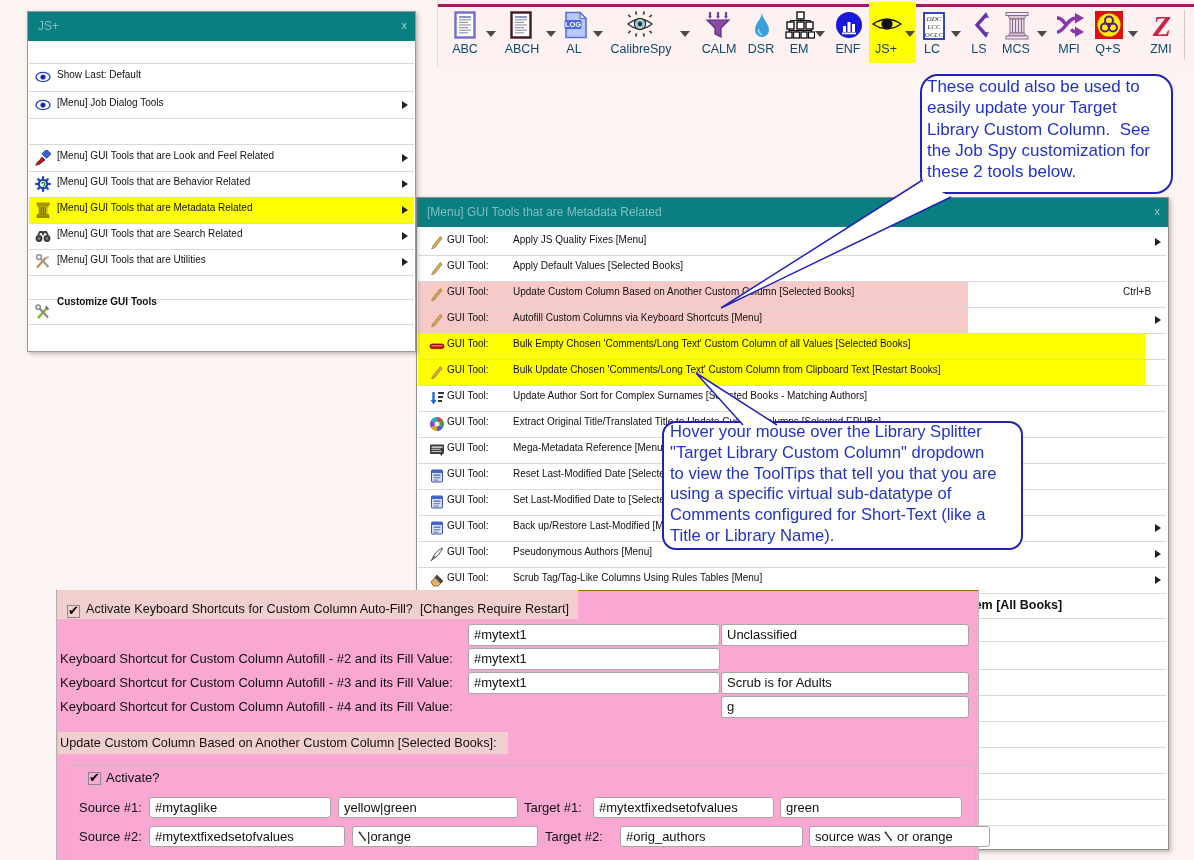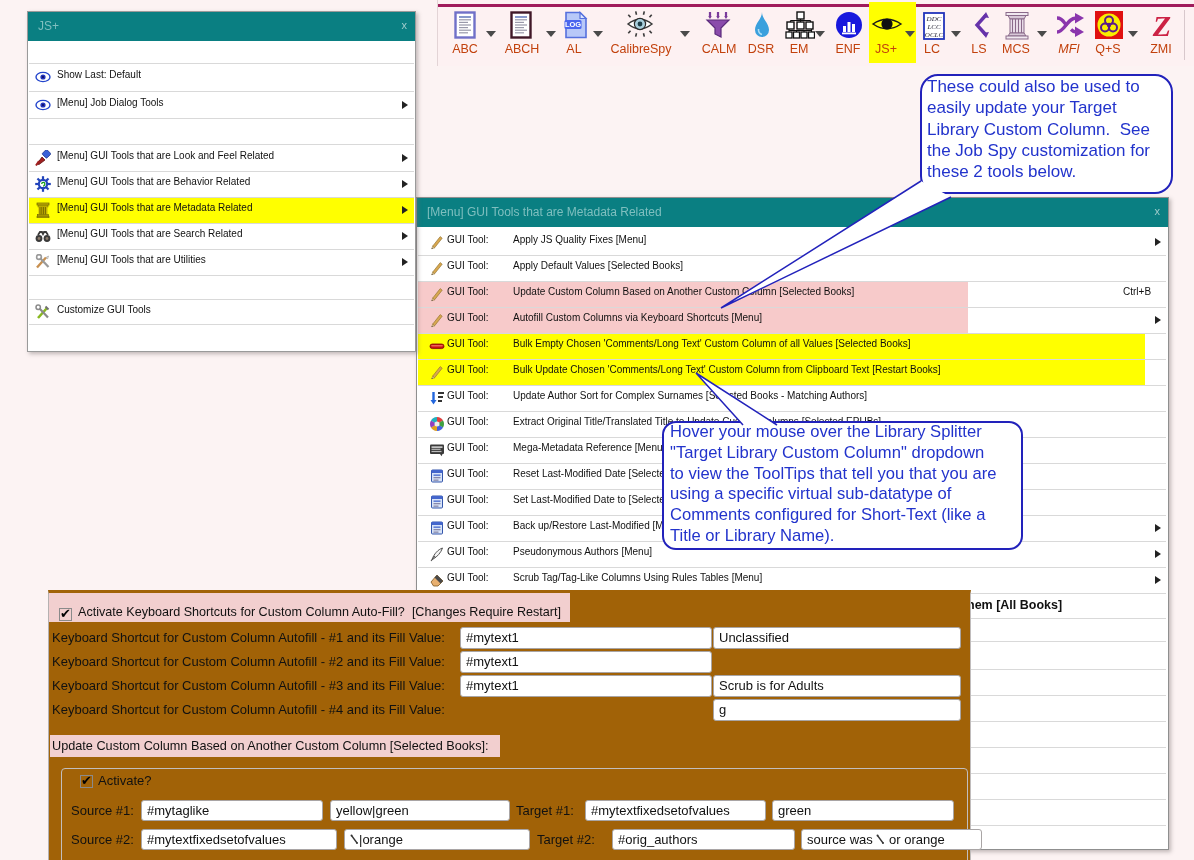--- a/index.html
+++ b/index.html
@@ -13,21 +13,21 @@
   .sep{position:absolute;height:1px;background:#d9d9d9;z-index:3;}
   .mi{position:absolute;font-size:10px;color:#111;white-space:nowrap;z-index:4;}
   .arr{position:absolute;z-index:4;width:0;height:0;border-left:6px solid #222;
        border-top:4px solid transparent;border-bottom:4px solid transparent;}
   .ic{position:absolute;z-index:4;}
   .lbl{position:absolute;font-size:13px;color:#111;white-space:nowrap;}
   .inp{position:absolute;background:#fff;border:1px solid #a9a5a5;border-radius:3px;}
   .inp span{position:absolute;left:5px;top:2px;font-size:13px;color:#111;white-space:nowrap;}
   .cb{position:absolute;width:11px;height:11px;border:1px solid #8a8a8a;}
   .cb:after{content:"\2714";position:absolute;left:0px;top:-3px;font-size:13px;color:#000;}
-  .tbi{position:absolute;text-align:center;font-size:12.5px;color:#c2410c;white-space:nowrap;}
+  .tbi{position:absolute;text-align:center;font-size:12.5px;color:#0c4a6e;white-space:nowrap;}
   .darr{position:absolute;width:0;height:0;border-top:6px solid #4a4a4a;
         border-left:5px solid transparent;border-right:5px solid transparent;}
   .bub{position:absolute;background:#fff;border:2px solid #2222bb;z-index:40;}
   .bubtx{position:absolute;color:#2233cc;white-space:nowrap;z-index:41;}
 </style>
 </head>
 <body>
 
 <div id="toolbar" style="position:absolute;left:437px;top:0;width:757px;height:66px;background:#fdf1f2;border-left:1px solid #e3d4d6;">
     <div style="position:absolute;left:0;top:4px;width:757px;height:3px;background:#a01b5b;"></div>
@@ -144,21 +144,21 @@
         <rect x="2" y="25" width="22" height="3" fill="#f0e8f0" stroke="#8a6a8a" stroke-width="1"></rect>
       </svg></div>
     <div class="tbi" style="left:533px;top:42px;width:90px;">MCS</div>
     <div class="darr" style="left:599px;top:31px;"></div>
     <div class="ic" style="left:617px;top:11px;width:26px;height:26px;"><svg width="30" height="28" viewBox="0 0 30 28">
         <path d="M2 21 C10 21 12 7 21 7" fill="none" stroke="#8a35ad" stroke-width="3.4"></path>
         <path d="M20 2 L29 7 L20 12.5 Z" fill="#8a35ad"></path>
         <path d="M2 7 C8 7 9 12 12 15 M16 18.5 C18 20.5 19 21 21 21" fill="none" stroke="#8a35ad" stroke-width="3.4"></path>
         <path d="M20 15.5 L29 21 L20 26 Z" fill="#8a35ad"></path>
       </svg></div>
-    <div class="tbi" style="left:586px;top:42px;width:90px;font-style:italic;">MFI</div>
+    <div class="tbi" style="left:586px;top:42px;width:90px;">MFI</div>
     <div class="ic" style="left:657px;top:11px;width:26px;height:26px;"><svg width="28" height="28" viewBox="0 0 28 28">
         <rect x="0" y="0" width="28" height="28" fill="#e01010"></rect>
         <circle cx="14" cy="14" r="11.5" fill="#f8ee00"></circle>
         <g stroke="#5a1a8a" fill="none" stroke-width="2">
           <circle cx="14" cy="9.5" r="4"></circle>
           <circle cx="10" cy="16.5" r="4"></circle>
           <circle cx="18" cy="16.5" r="4"></circle>
         </g>
         <circle cx="14" cy="14" r="2.2" fill="#5a1a8a"></circle>
       </svg></div>
@@ -398,27 +398,26 @@
         <circle cx="4" cy="3" r="2.4" fill="none" stroke="#9a9a9a" stroke-width="1.6"></circle>
       </svg></div>
     <div class="mi" style="left:29px;top:242px;">[Menu] GUI Tools that are Utilities</div>
     <div class="arr" style="left:374px;top:246px;"></div>
     <div class="ic" style="left:7px;top:292px;width:16px;height:16px;"><svg width="16" height="16" viewBox="0 0 16 16">
         <path d="M3 14 L12 4" stroke="#88b820" stroke-width="2.6"></path>
         <path d="M10.5 2.5 L13.5 5.5" stroke="#707070" stroke-width="2.0"></path>
         <path d="M13 13.5 L4.5 4.5" stroke="#8a8a8a" stroke-width="2.2"></path>
         <circle cx="3.2" cy="3.2" r="2.2" fill="none" stroke="#8a8a8a" stroke-width="1.5"></circle>
       </svg></div>
-    <div class="mi" style="left:29px;top:292px;">Customize GUI Tools</div>
+    <div class="mi" style="left:29px;top:284px;font-weight:bold;">Customize GUI Tools</div>
   </div>
-<div id="form" style="position:absolute;left:48px;top:590px;width:923px;height:270px;background:#a16207;border-left:1px solid #b5b1b1;border-top:4px solid #a16207;border-right:1px solid #c0bcbc;box-sizing:border-box;z-index:30;">
+<div id="form" style="position:absolute;left:56px;top:590px;width:923px;height:270px;background:#f9a8d4;border-left:1px solid #b5b1b1;border-top:1px solid #a16207;border-right:1px solid #c0bcbc;box-sizing:border-box;z-index:30;">
     <div style="position:absolute;left:0px;top:-1px;width:521px;height:29px;background:#f2cfcf;"></div>
     <div class="cb" style="left:10px;top:14px;"></div>
     <div class="lbl" style="left:29px;top:11px;font-size:12.6px;">Activate Keyboard Shortcuts for Custom Column Auto-Fill?&nbsp; [Changes Require Restart]</div>
-    <div class="lbl" style="left:3px;top:36px;">Keyboard Shortcut for Custom Column Autofill - #1 and its Fill Value:</div>
     <div class="inp" style="left:411px;top:33px;width:250px;height:20px;">
       <span>#mytext1</span>
     </div>
     <div class="inp" style="left:664px;top:33px;width:246px;height:20px;">
       <span>Unclassified</span>
     </div>
     <div class="lbl" style="left:3px;top:60px;">Keyboard Shortcut for Custom Column Autofill - #2 and its Fill Value:</div>
     <div class="inp" style="left:411px;top:57px;width:250px;height:20px;">
       <span>#mytext1</span>
     </div>

